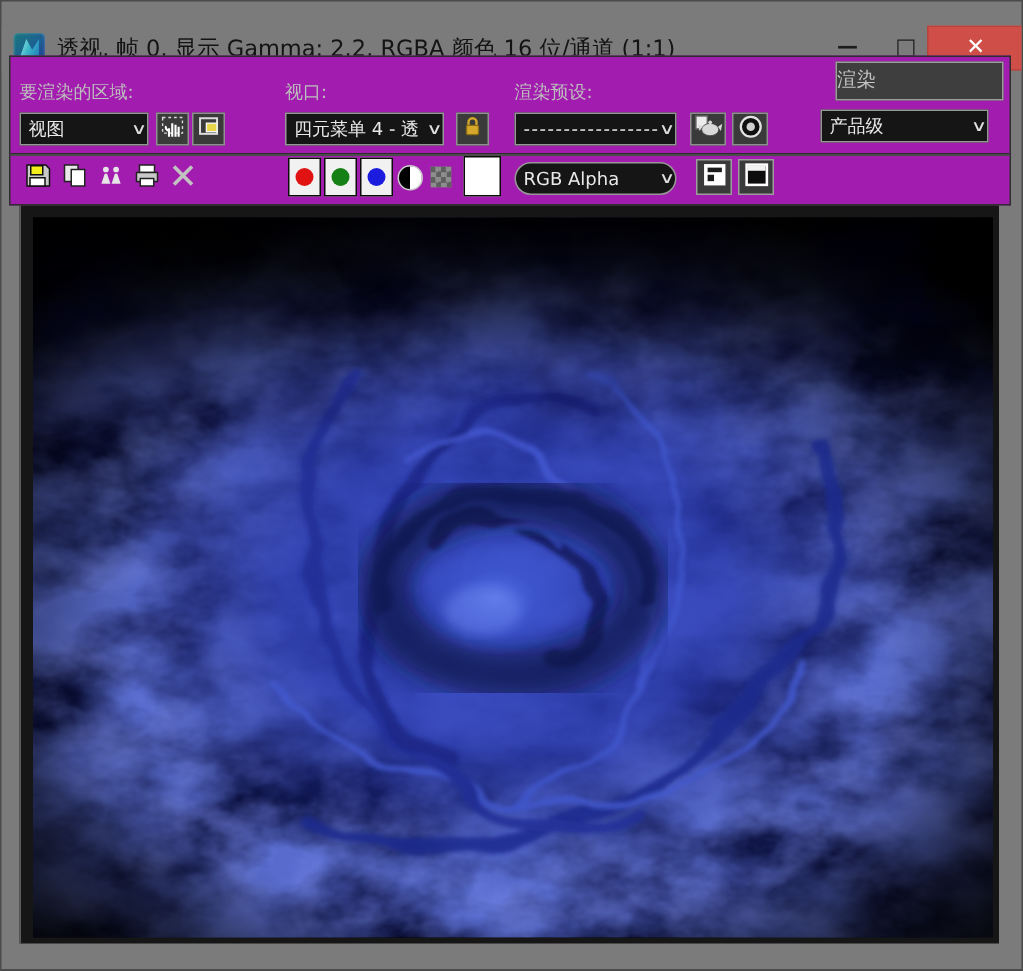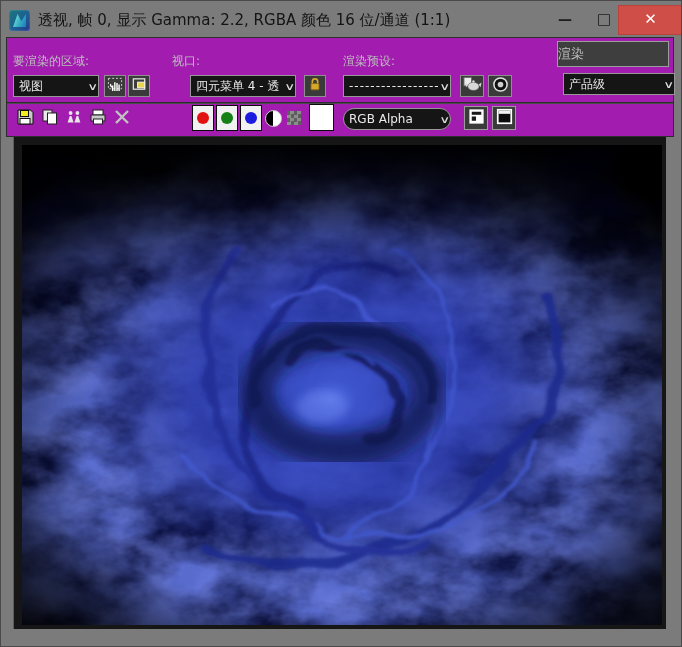--- a/index.html
+++ b/index.html
@@ -2,21 +2,21 @@
 <html><head>
 <meta charset="utf-8">
 <style>
   html,body{margin:0;padding:0;background:#555;}
   .window{
     position:relative;width:682px;height:647px;overflow:hidden;
     background:#7b7b7b;font-family:"DejaVu Sans","Liberation Sans",sans-serif;
     border:1px solid #4a4a4a;box-sizing:border-box;
   }
   
-  .titlebar{position:absolute;left:0;top:4px;width:100%;height:32px;background:#7b7b7b;}
+  .titlebar{position:absolute;left:0;top:16px;width:100%;height:32px;background:#7b7b7b;}
   .app-icon{position:absolute;left:8px;top:5px;width:21px;height:21px;border-radius:3px;
     background:linear-gradient(135deg,#19787c 0%,#1d5f93 55%,#23368f 100%);
     box-shadow:inset 0 0 2px rgba(255,255,255,.35);}
   .app-icon:after{content:"";position:absolute;left:4px;top:4px;width:13px;height:13px;
     background:linear-gradient(115deg,#9fe8df 0%,#3fb9c9 45%,#1c79b8 100%);
     clip-path:polygon(0 100%,35% 0,65% 55%,100% 0,100% 100%);}
   .title-text{position:absolute;left:37px;top:0;height:32px;line-height:31px;
     font-size:15px;color:#141414;white-space:nowrap;}
   .win-btn{position:absolute;top:0;height:30px;text-align:center;line-height:29px;
     font-size:14px;color:#1c1c1c;cursor:default;}
@@ -67,21 +67,21 @@
     <div class="app-icon"></div>
     <div class="title-text">透视, 帧 0, 显示 Gamma: 2.2, RGBA 颜色 16 位/通道 (1:1)</div>
     <div class="win-btn btn-min">—</div>
     <div class="win-btn btn-max">□</div>
     <div class="win-btn btn-close">✕</div>
   </div>
 
   <div class="toolbar">
 
     <div class="tlabel" style="left:6px;top:15px;">要渲染的区域:</div>
-    <div class="tlabel" style="left:165px;top:15px;">视口:</div>
+    <div class="tlabel" style="left:183px;top:15px;">视口:</div>
     <div class="tlabel" style="left:336px;top:15px;">渲染预设:</div>
 
     <div class="combo" style="left:6px;top:37px;width:86px;">
       <span class="val">视图</span>
       <span class="chev">∨</span>
     </div>
 
     <div class="ibtn" style="left:97px;top:37px;">
       <span>
         <svg width="17" height="17" viewBox="0 0 18 18">
@@ -138,21 +138,21 @@
       <span>
         <svg width="17" height="17" viewBox="0 0 18 18">
           <circle cx="9" cy="9" r="7" fill="#101010" stroke="#e2e2e2" stroke-width="1.6"></circle>
           <circle cx="9" cy="9" r="3" fill="#cfcfcf"></circle>
         </svg>
       </span>
     </div>
 
     <div class="render-btn">渲染</div>
 
-    <div class="combo" style="left:556px;top:35px;width:112px;">
+    <div class="combo" style="left:540px;top:35px;width:112px;">
       <span class="val">产品级</span>
       <span class="chev">∨</span>
     </div>
 
     <div class="row-sep"></div>
 
     <div class="flat" style="left:7px;top:70px;">
       <span>
         <svg width="18" height="18" viewBox="0 0 18 18">
           <path d="M2 2h12.5L17 4.5V16H2z" fill="#c9c9c9" stroke="#111"></path>

